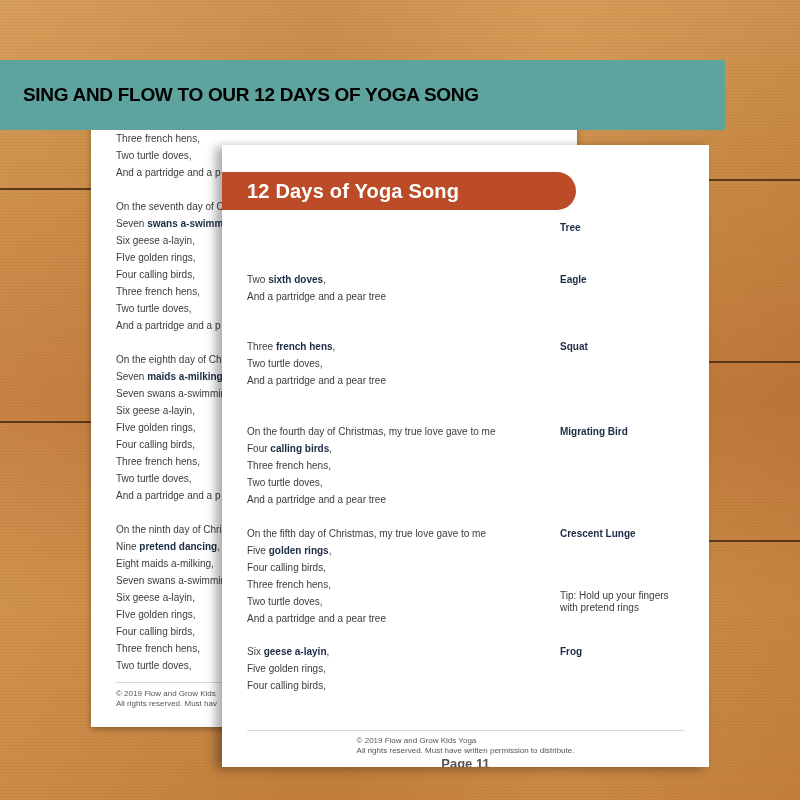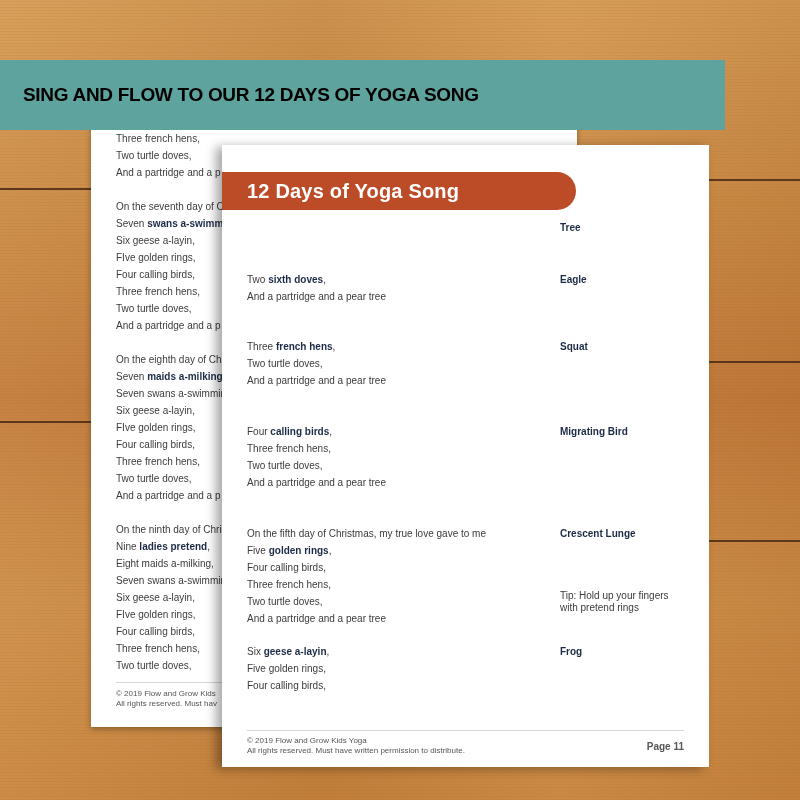--- a/index.html
+++ b/index.html
@@ -63,23 +63,23 @@
 
   .verse { position: absolute; left: 25px; width: 440px; }
   .verse .lyrics { position: absolute; left: 0; top: 0; }
   .verse .pose { position: absolute; left: 313px; top: 0; }
   .pose-name { font-size: 10px; font-weight: bold; color: #1c2b45; height: 17px; line-height: 17px; }
   .pose-tip { font-size: 10px; color: #3b3b3b; line-height: 12px; margin-top: 1px; }
 
   .front-footer {
     position: absolute; left: 25px; top: 585px; width: 437px;
     border-top: 1px solid #d6d6d6; padding-top: 5px;
-    display: flex; justify-content: space-between; align-items: center;
-  }
-  .page-num { font-size: 10px; color: #555; font-weight: bold; }
+    display: flex; justify-content: space-between; align-items: center; flex-direction: column;
+  }
+  .page-num { font-size: 13px; color: #555; font-weight: bold; }
 </style>
 </head>
 <body>
 
 <div class="wood"></div>
 <div class="seam" style="left:0;top:188px;width:100px;"></div>
 <div class="seam" style="left:0;top:421px;width:100px;"></div>
 <div class="seam" style="left:700px;top:179px;width:100px;"></div>
 <div class="seam" style="left:700px;top:361px;width:100px;"></div>
 <div class="seam" style="left:700px;top:540px;width:100px;"></div>
@@ -103,21 +103,21 @@
       <div class="line"><span>Seven </span><b>maids a-milking</b><span>,</span></div>
       <div class="line"><span>Seven swans a-swimmin</span></div>
       <div class="line"><span>Six geese a-layin,</span></div>
       <div class="line"><span>FIve golden rings,</span></div>
       <div class="line"><span>Four calling birds,</span></div>
       <div class="line"><span>Three french hens,</span></div>
       <div class="line"><span>Two turtle doves,</span></div>
       <div class="line"><span>And a partridge and a p</span></div>
       <div class="gap"></div>
       <div class="line"><span>On the ninth day of Chri</span></div>
-      <div class="line"><span>Nine </span><b>ladies pretend</b><span>,</span></div>
+      <div class="line"><span>Nine </span><b>pretend dancing</b><span>,</span></div>
       <div class="line"><span>Eight maids a-milking,</span></div>
       <div class="line"><span>Seven swans a-swimmin</span></div>
       <div class="line"><span>Six geese a-layin,</span></div>
       <div class="line"><span>FIve golden rings,</span></div>
       <div class="line"><span>Four calling birds,</span></div>
       <div class="line"><span>Three french hens,</span></div>
       <div class="line"><span>Two turtle doves,</span></div>
     </div>
   <div class="back-footer">
     <div class="foot-line">© 2019 Flow and Grow Kids</div>
@@ -151,20 +151,21 @@
           <div class="line"><span>Three </span><b>french hens</b><span>,</span></div>
           <div class="line"><span>Two turtle doves,</span></div>
           <div class="line"><span>And a partridge and a pear tree</span></div>
         </div>
         <div class="pose">
           <div class="pose-name">Squat</div>
         </div>
       </div>
       <div class="verse" style="top: 278px;">
         <div class="lyrics">
+          <div class="line"><span>On the fourth day of Christmas, my true love gave to me</span></div>
           <div class="line"><span>Four </span><b>calling birds</b><span>,</span></div>
           <div class="line"><span>Three french hens,</span></div>
           <div class="line"><span>Two turtle doves,</span></div>
           <div class="line"><span>And a partridge and a pear tree</span></div>
         </div>
         <div class="pose">
           <div class="pose-name">Migrating Bird</div>
         </div>
       </div>
       <div class="verse" style="top: 380px;">

